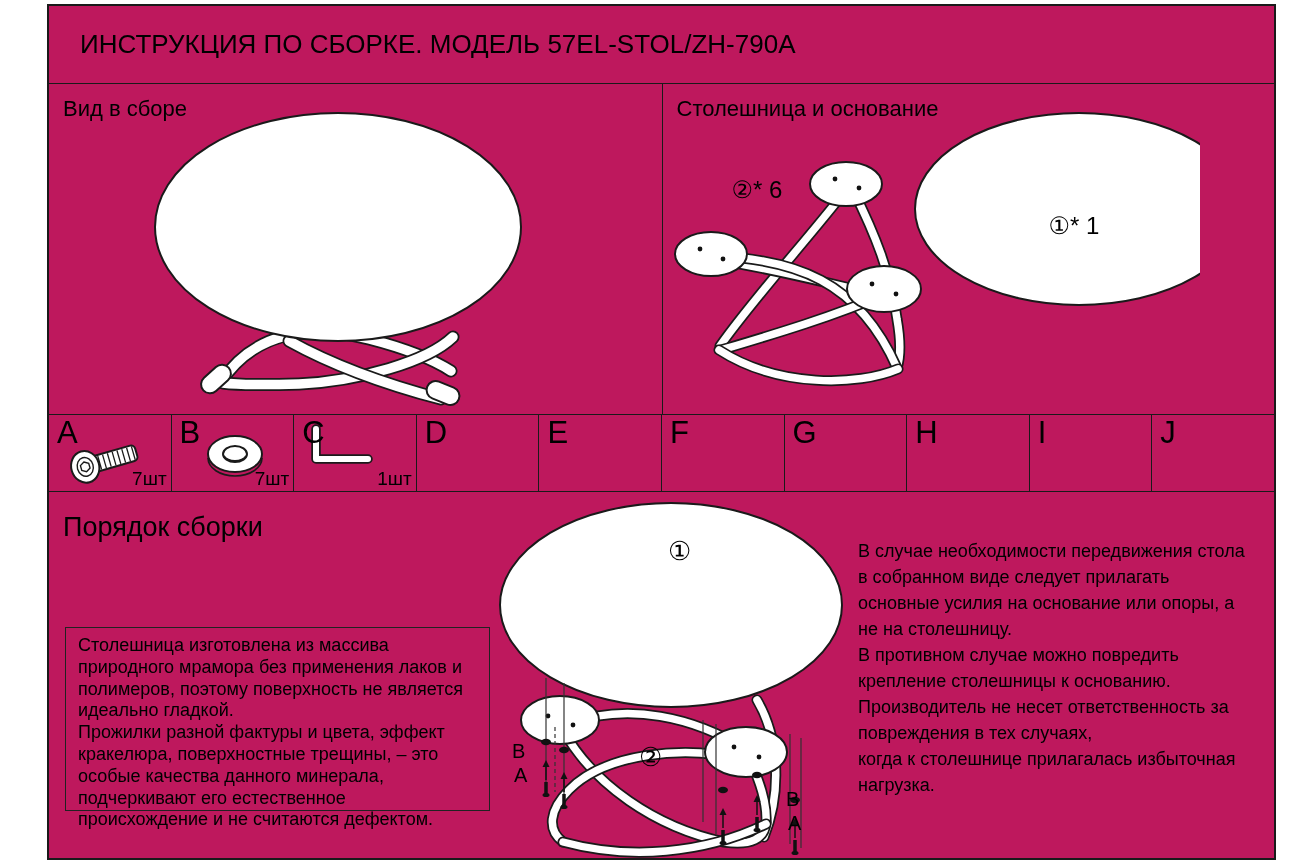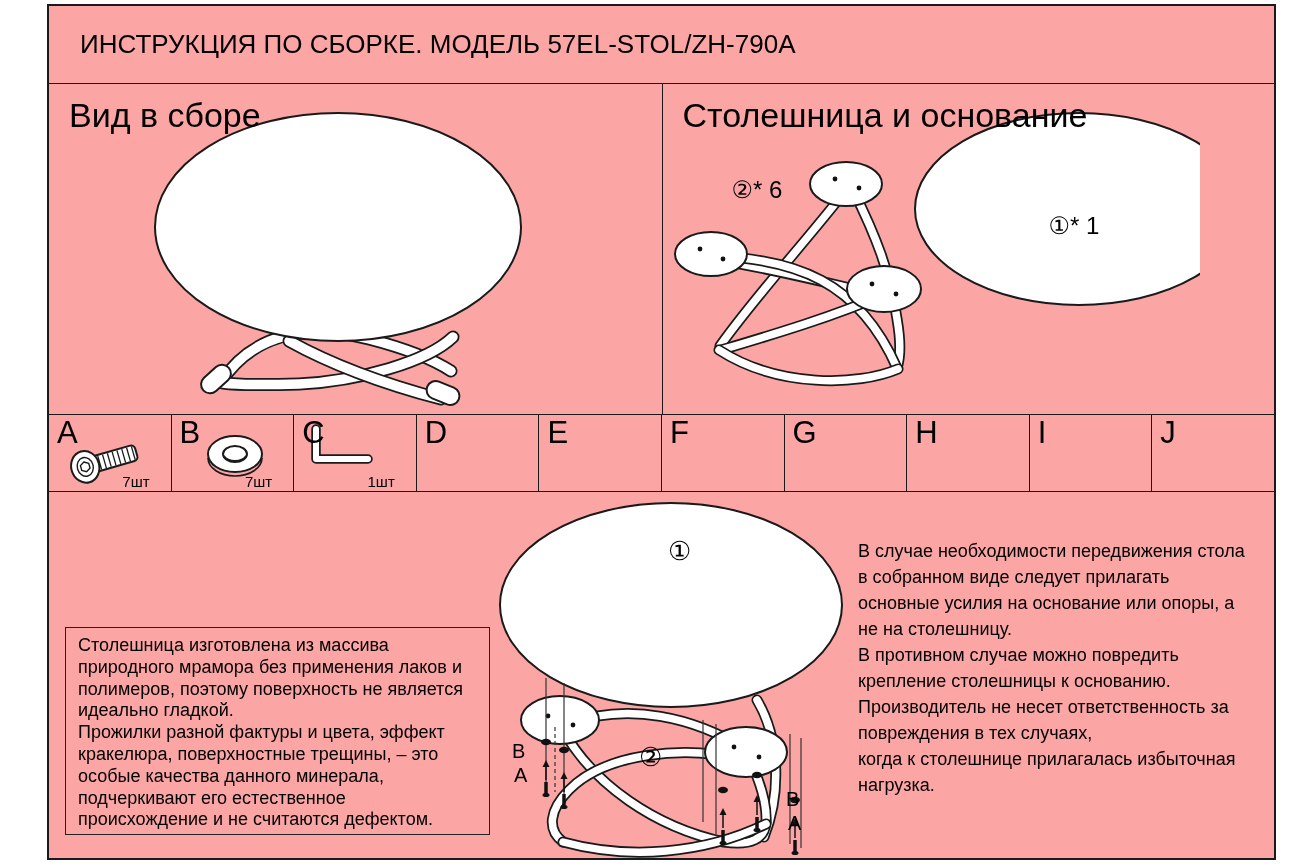--- a/index.html
+++ b/index.html
@@ -3,54 +3,54 @@
 <meta charset="utf-8">
 <style>
   html,body { margin:0; padding:0; }
   body {
     width:1300px; height:867px; background:#ffffff; position:relative;
     font-family:"Liberation Sans", sans-serif; color:#000;
     -webkit-font-smoothing:antialiased;
   }
   .doc {
     position:absolute; left:47px; top:4px; width:1225px; height:852px;
-    border:2px solid #1a1a1a; background:#fca5a5;
+    border:2px solid #1a1a1a; background:#be185d;
   }
   .row-title {
     position:absolute; left:0; top:0; width:100%; height:78px;
     border-bottom:1.5px solid #1a1a1a; box-sizing:border-box;
     display:flex; align-items:center;
   }
   .doc-title { font-size:26px; padding-left:31px; white-space:nowrap; }
 
   .panels { position:absolute; top:78px; left:0; width:100%; height:330px; }
   .panel-left {
     position:absolute; left:0; top:0; width:613.5px; height:330px;
     border-right:1.5px solid #1a1a1a; box-sizing:border-box; overflow:hidden;
   }
   .panel-right {
     position:absolute; left:613.5px; top:0; width:537px; height:330px; overflow:hidden;
   }
-  .panel-title { position:absolute; top:12px; left:20px; font-size:34px; white-space:nowrap; z-index:3; }
+  .panel-title { position:absolute; top:12px; left:14px; font-size:22px; white-space:nowrap; z-index:3; }
 
   .parts-row {
     position:absolute; top:408px; left:0; width:100%; height:78px;
     border-top:1.5px solid #1a1a1a; border-bottom:1.5px solid #1a1a1a;
     box-sizing:border-box; display:flex;
   }
   .part-cell { flex:1; position:relative; border-right:1.5px solid #1a1a1a; box-sizing:border-box; }
   .part-cell:last-child { border-right:none; }
   .part-letter { position:absolute; top:0px; left:8px; font-size:31px; }
-  .part-qty { position:absolute; bottom:1px; right:21px; font-size:15px; }
+  .part-qty { position:absolute; bottom:1px; right:4px; font-size:19px; }
   .part-icon { position:absolute; left:0; top:0; }
 
   .bottom { position:absolute; top:486px; left:0; width:100%; height:366px; overflow:hidden; }
   .bottom-title { position:absolute; top:20px; left:14px; font-size:27px; white-space:nowrap; }
   .note-box {
-    position:absolute; left:16px; top:135px; width:425px; height:208px;
+    position:absolute; left:16px; top:135px; width:425px; height:184px;
     border:1.5px solid #222; box-sizing:border-box; padding:7px 10px 0 12px;
     font-size:18px; line-height:21.8px; white-space:pre-line;
   }
   .handling-note {
     position:absolute; left:809px; top:46px; width:424px;
     font-size:18px; line-height:26px; white-space:pre-line;
   }
   .overlay-label { position:absolute; font-size:24px; white-space:nowrap; z-index:4; }
   .circ-label { font-size:26px; }
   .marker-label { font-size:20px; }
@@ -202,20 +202,21 @@
       <div class="part-letter">I</div>
       <div class="part-qty"></div>
     </div>
     <div class="part-cell">
       <div class="part-letter">J</div>
       <div class="part-qty"></div>
     </div>
   </div>
 
   <div class="bottom">
+    <div class="bottom-title">Порядок сборки</div>
 
     <div class="note-box">Столешница изготовлена из массива
 природного мрамора без применения лаков и
 полимеров, поэтому поверхность не является
 идеально гладкой.
 Прожилки разной фактуры и цвета, эффект
 кракелюра, поверхностные трещины,  – это
 особые качества данного минерала,
 подчеркивают его естественное
 происхождение и не считаются дефектом.</div>

